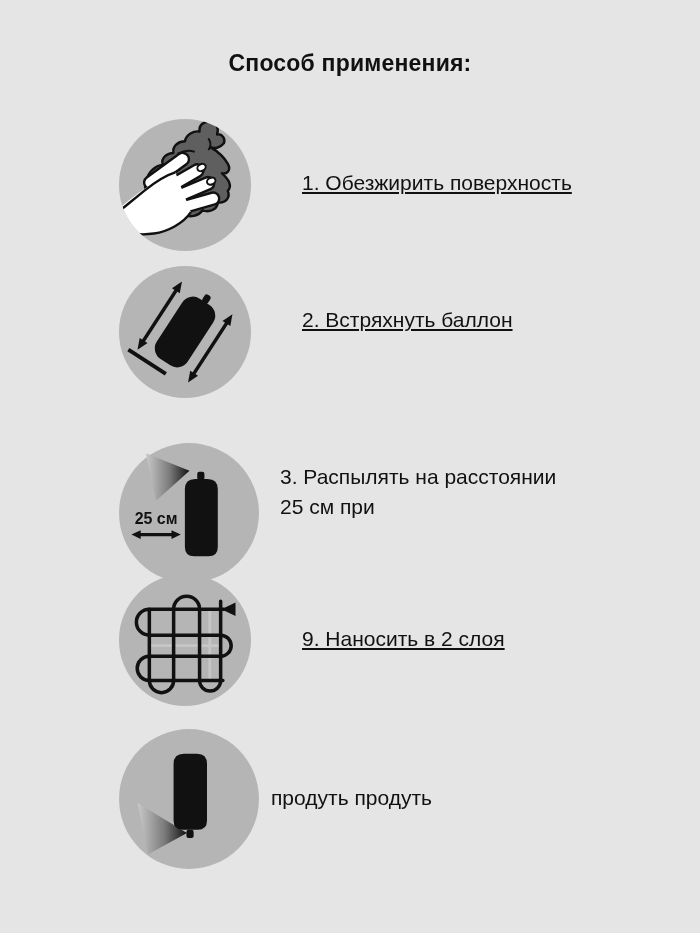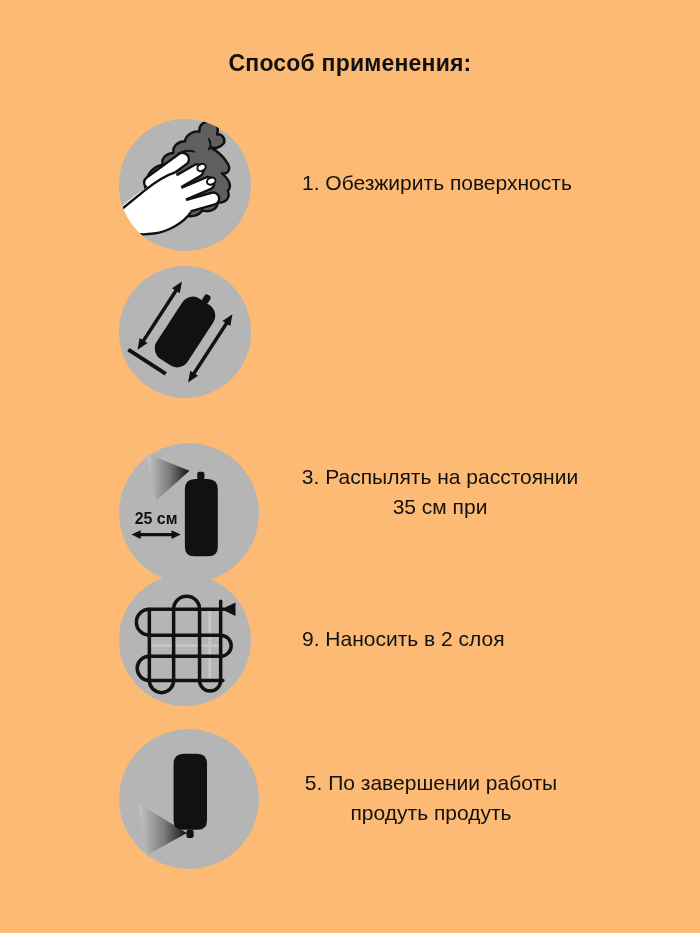--- a/index.html
+++ b/index.html
@@ -1,24 +1,24 @@
 <!DOCTYPE html>
 <html><head>
 <meta charset="utf-8">
 <style>
   html,body{margin:0;padding:0;background:#fff;}
   body{width:700px;height:933px;font-family:"Liberation Sans","DejaVu Sans",sans-serif;color:#111;}
-  .page{position:relative;width:700px;height:933px;background:#fdba74;overflow:hidden;}
+  .page{position:relative;width:700px;height:933px;background:#e5e5e5;overflow:hidden;}
   .title{position:absolute;top:50px;left:0;width:700px;text-align:center;
          font-size:23px;font-weight:bold;margin:0;letter-spacing:.2px;}
   .icon{position:absolute;left:117px;}
   .icon svg{display:block;}
   .step-text{position:absolute;transform:translateY(-50%);font-size:21px;line-height:30px;}
-  .step-text.single{white-space:nowrap;text-align:center;}
-  .step-text.multi{text-align:center;}
+  .step-text.single{white-space:nowrap;text-align:center;text-decoration:underline;}
+  .step-text.multi{text-align:left;}
   svg text{font-family:"Liberation Sans","DejaVu Sans",sans-serif;}
 </style>
 </head>
 <body>
 
 <div class="page">
 
   <h1 class="title">Способ применения:</h1>
 
   <div class="icon" style="top:117px">
@@ -56,20 +56,21 @@
           <line x1="101" y1="37" x2="101" y2="103"></line>
           <line x1="31" y1="117" x2="77" y2="117" stroke-width="4"></line>
         </g>
         <polygon points="39,28 34.2,39.5 43.8,39.5"></polygon>
         <polygon points="39,112 34.2,100.5 43.8,100.5"></polygon>
         <polygon points="101,28 96.2,39.5 105.8,39.5"></polygon>
         <polygon points="101,112 96.2,100.5 105.8,100.5"></polygon>
       </g>
     </svg>
   </div>
+  <div class="step-text single" style="top:320px;left:302px">2. Встряхнуть баллон</div>
 
   <div class="icon" style="top:441px">
     <svg width="144" height="144" viewBox="0 0 140 140">
       <defs>
         <linearGradient id="spray3" x1="0" y1="0" x2="1" y2="0">
           <stop offset="0" stop-color="#c9c9c9"></stop>
           <stop offset="0.55" stop-color="#7a7a7a"></stop>
           <stop offset="1" stop-color="#111"></stop>
         </linearGradient>
       </defs>
@@ -80,21 +81,21 @@
       <text x="38" y="81" text-anchor="middle" font-size="15.5" font-weight="bold" fill="#111">25 см</text>
       <g fill="#111" stroke="none">
         <line x1="21" y1="91" x2="55" y2="91" stroke="#111" stroke-width="3"></line>
         <polygon points="14,91 23,86.8 23,95.2"></polygon>
         <polygon points="62,91 53,86.8 53,95.2"></polygon>
       </g>
     </svg>
   </div>
   <div class="step-text multi" style="top:492px;left:280px;width:320px">
     <div>3. Распылять на расстоянии</div>
-    <div>35 см при</div>
+    <div>25 см при</div>
   </div>
 
   <div class="icon" style="top:572px">
     <svg width="136" height="136" viewBox="0 0 140 140">
       <circle cx="70" cy="70" r="68" fill="#b5b5b5"></circle>
       <path stroke="#c6c6c6" stroke-width="3" fill="none" d="M33,75.8 H107 M95.5,38 V112"></path>
       <g stroke="#111" stroke-width="3.6" fill="none" stroke-linecap="round">
         <path d="M110,38.3 L33.3,38.3 A13.35,13.35 0 0 0 33.3,65 L106.7,65 A10.85,10.85 0 0 1 106.7,86.7 L33.3,86.7 A12.5,12.5 0 0 0 33.3,111.7 L109,111.7"></path>
         <path d="M33.3,38.3 L33.3,111.7 A12.5,12.5 0 0 0 58.3,111.7 L58.3,38.3 A13.35,13.35 0 0 1 85,38.3 L85,111.7 A10.85,10.85 0 0 0 106.7,111.7 L106.7,30"></path>
       </g>
@@ -112,17 +113,16 @@
           <stop offset="1" stop-color="#111"></stop>
         </linearGradient>
       </defs>
       <circle cx="70" cy="70" r="68" fill="#b5b5b5"></circle>
       <polygon points="68,103 20,74 30,124" fill="url(#spray5)"></polygon>
       <path fill="#111" d="M55,36 Q55,26 65,26 L78,26 Q87.5,26 87.5,36 L87.5,91 Q87.5,100 78.5,100 L64,100 Q55,100 55,91 Z"></path>
       <rect x="67.5" y="100" width="7" height="8" rx="2" fill="#111"></rect>
     </svg>
   </div>
   <div class="step-text multi" style="top:798px;left:271px;width:320px">
-    <div>5. По завершении работы</div>
     <div>продуть продуть</div>
   </div>
 
 </div>
 
 </body></html>

